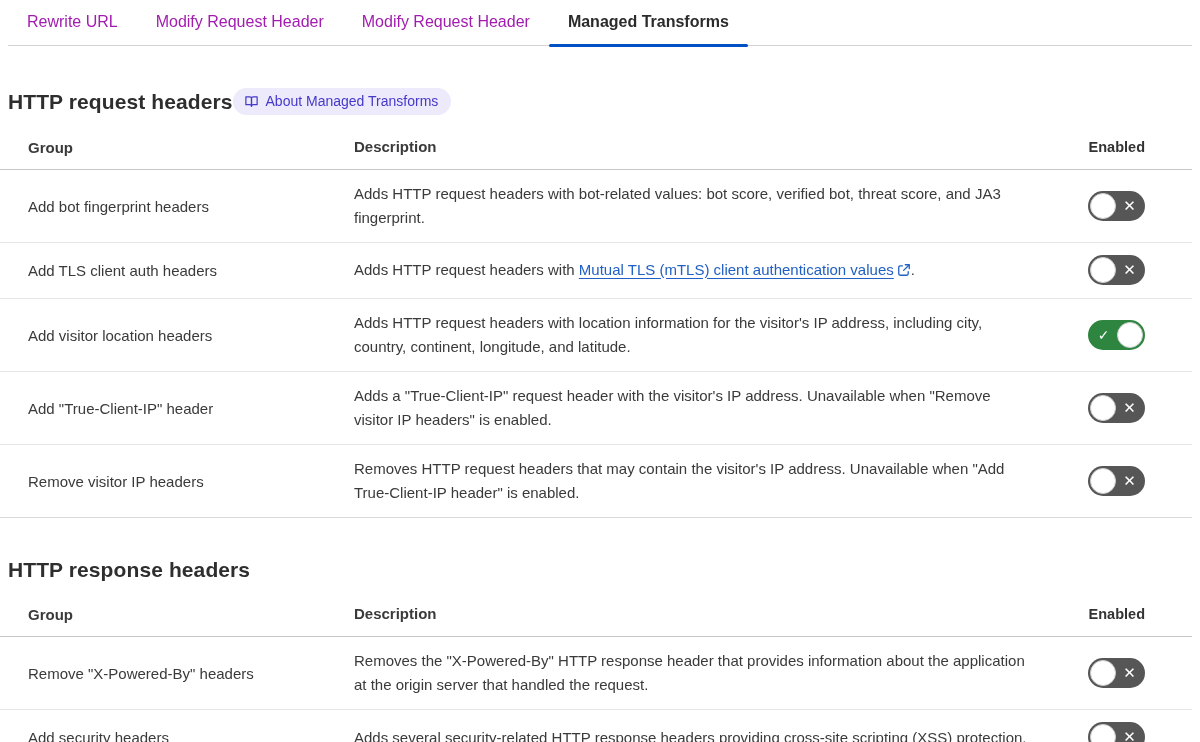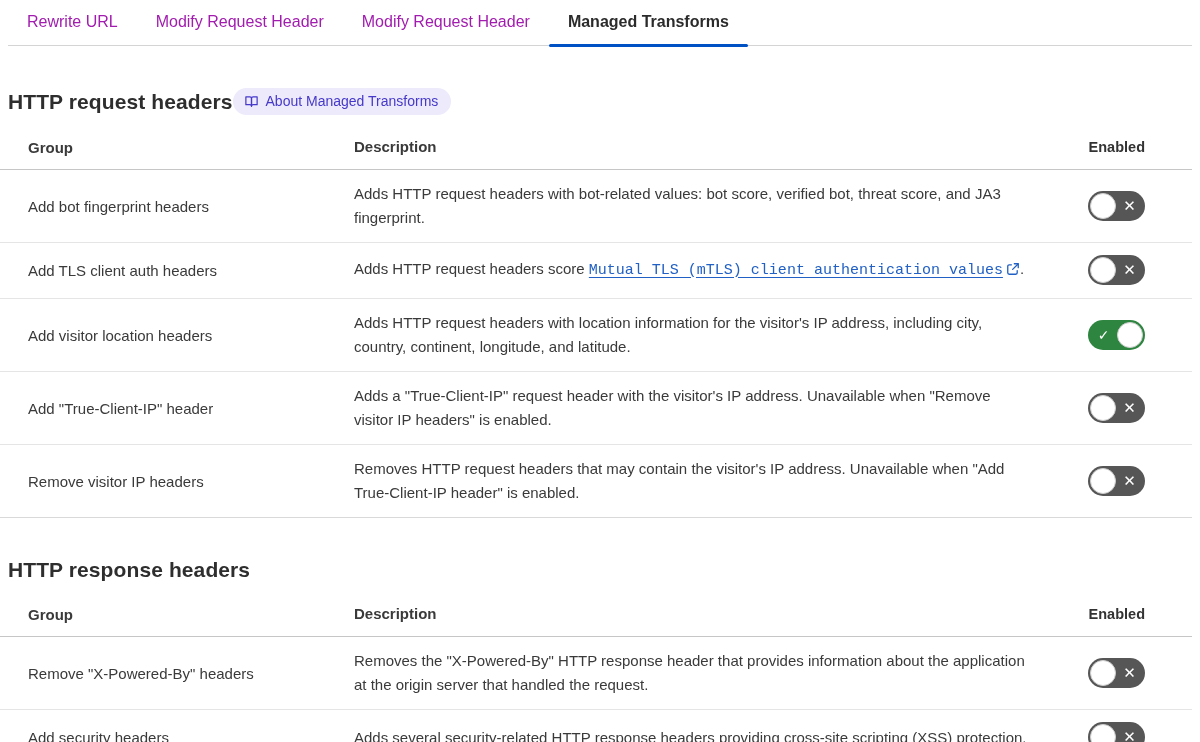--- a/index.html
+++ b/index.html
@@ -55,21 +55,21 @@
   }
   .thead{
     padding:5px 0 10px;border-bottom:1px solid #c6c6c6;
     font-size:14.5px;font-weight:700;color:#333333;
   }
   .trow{padding:12px 0;border-bottom:1px solid #e5e5e5;}
   .trow:last-child{border-bottom-color:#d9d9d9;}
   .cell-group{padding-left:28px;font-size:15px;color:#3a3a3a;}
   .cell-desc{padding-right:18px;font-size:15px;line-height:24px;color:#3a3a3a;}
   .cell-enabled{justify-self:end;padding-right:47px;text-align:right;}
-  .link{color:var(--link);text-decoration:underline;text-underline-offset:3px;cursor:pointer;font-family:Liberation Mono, monospace;}
+  .link{color:var(--link);text-decoration:underline;text-underline-offset:3px;cursor:pointer;}
   .ext-icon{display:inline-block;vertical-align:-2px;margin-left:3px;}
   
   .toggle{
     appearance:none;border:none;cursor:pointer;
     display:inline-flex;align-items:center;justify-content:space-between;
     width:57px;height:30px;border-radius:16px;padding:2px;
   }
   .toggle.off{background:var(--toggle-off);}
   .toggle.on{background:var(--toggle-on);}
   .knob{
@@ -115,21 +115,21 @@
       <div class="trow">
         <div class="cell-group">Add bot fingerprint headers</div>
         <div class="cell-desc">Adds HTTP request headers with bot-related values: bot score, verified bot, threat score, and JA3 fingerprint.</div>
         <div class="cell-enabled"><button class="toggle off" role="switch" aria-checked="false">
             <span class="knob"></span>
             <span class="glyph">✕</span>
           </button></div>
       </div>
       <div class="trow">
         <div class="cell-group">Add TLS client auth headers</div>
-        <div class="cell-desc"><span>Adds HTTP request headers score </span><a class="link" href="#">Mutual TLS (mTLS) client authentication values</a><span class="ext-icon link"><svg width="14" height="14" viewBox="0 0 16 16" fill="none" stroke="currentColor" stroke-width="1.5" stroke-linecap="round" stroke-linejoin="round">
+        <div class="cell-desc"><span>Adds HTTP request headers with </span><a class="link" href="#">Mutual TLS (mTLS) client authentication values</a><span class="ext-icon link"><svg width="14" height="14" viewBox="0 0 16 16" fill="none" stroke="currentColor" stroke-width="1.5" stroke-linecap="round" stroke-linejoin="round">
               <path d="M6.2 3.2H3.6C2.7 3.2 2 3.9 2 4.8v7.6c0 .9.7 1.6 1.6 1.6h7.6c.9 0 1.6-.7 1.6-1.6V9.8"></path>
               <path d="M9.5 2H14v4.5"></path>
               <path d="M13.8 2.2 7.6 8.4"></path>
             </svg></span><span>.</span></div>
         <div class="cell-enabled"><button class="toggle off" role="switch" aria-checked="false">
             <span class="knob"></span>
             <span class="glyph">✕</span>
           </button></div>
       </div>
       <div class="trow">

